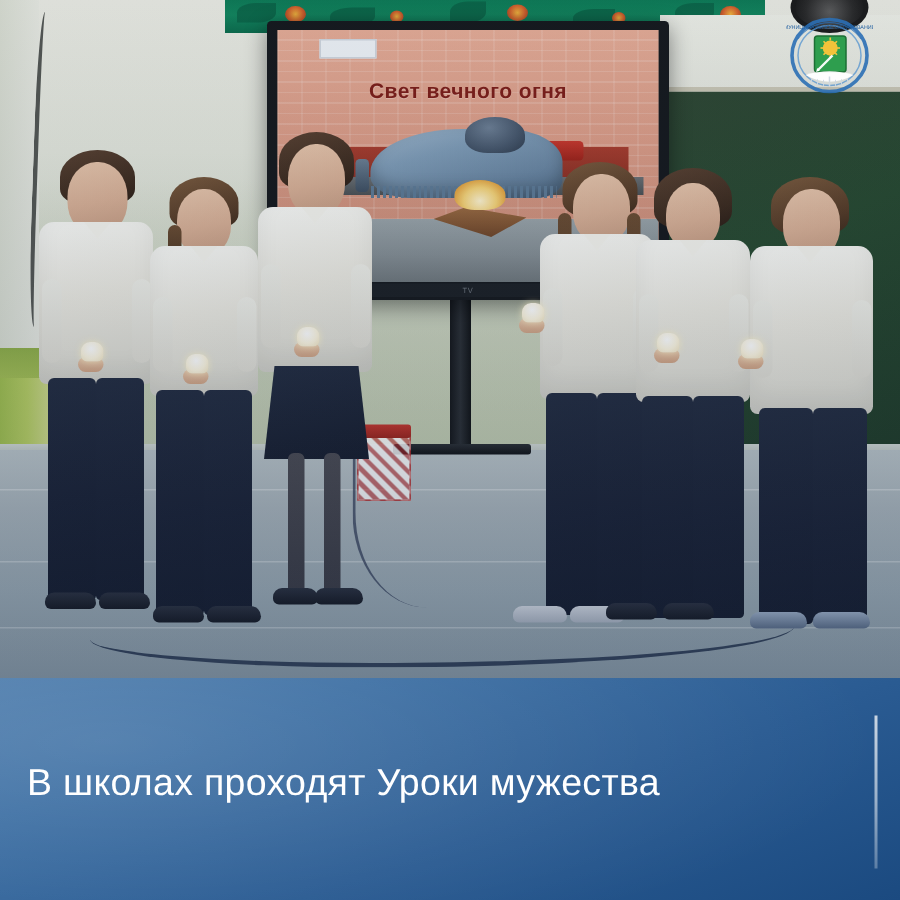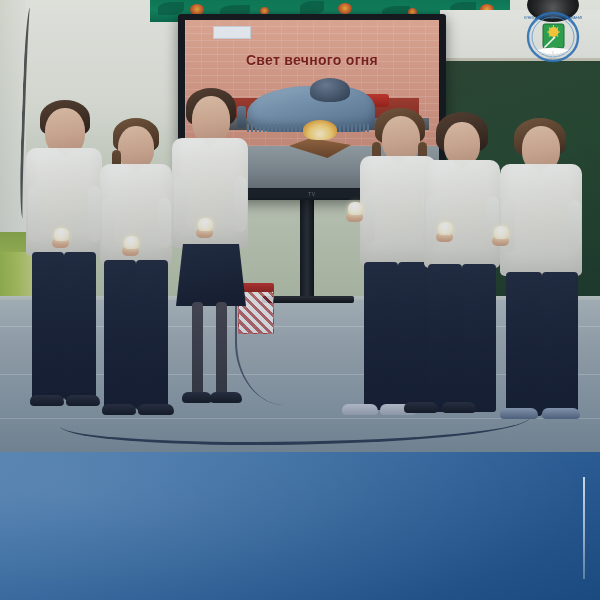--- a/index.html
+++ b/index.html
@@ -506,15 +506,16 @@
         <line x1="37" y1="46.8" x2="37" y2="51"></line>
         <line x1="41" y1="46" x2="41" y2="50"></line>
       </g>
     </svg>
 
   </div>
 
   <div id="banner">
     <div class="banner-sheen"></div>
   </div>
+  <div class="banner-title">В школах проходят Уроки мужества</div>
   <div class="banner-rule"></div>
 
 </div>
 
 </body></html>

